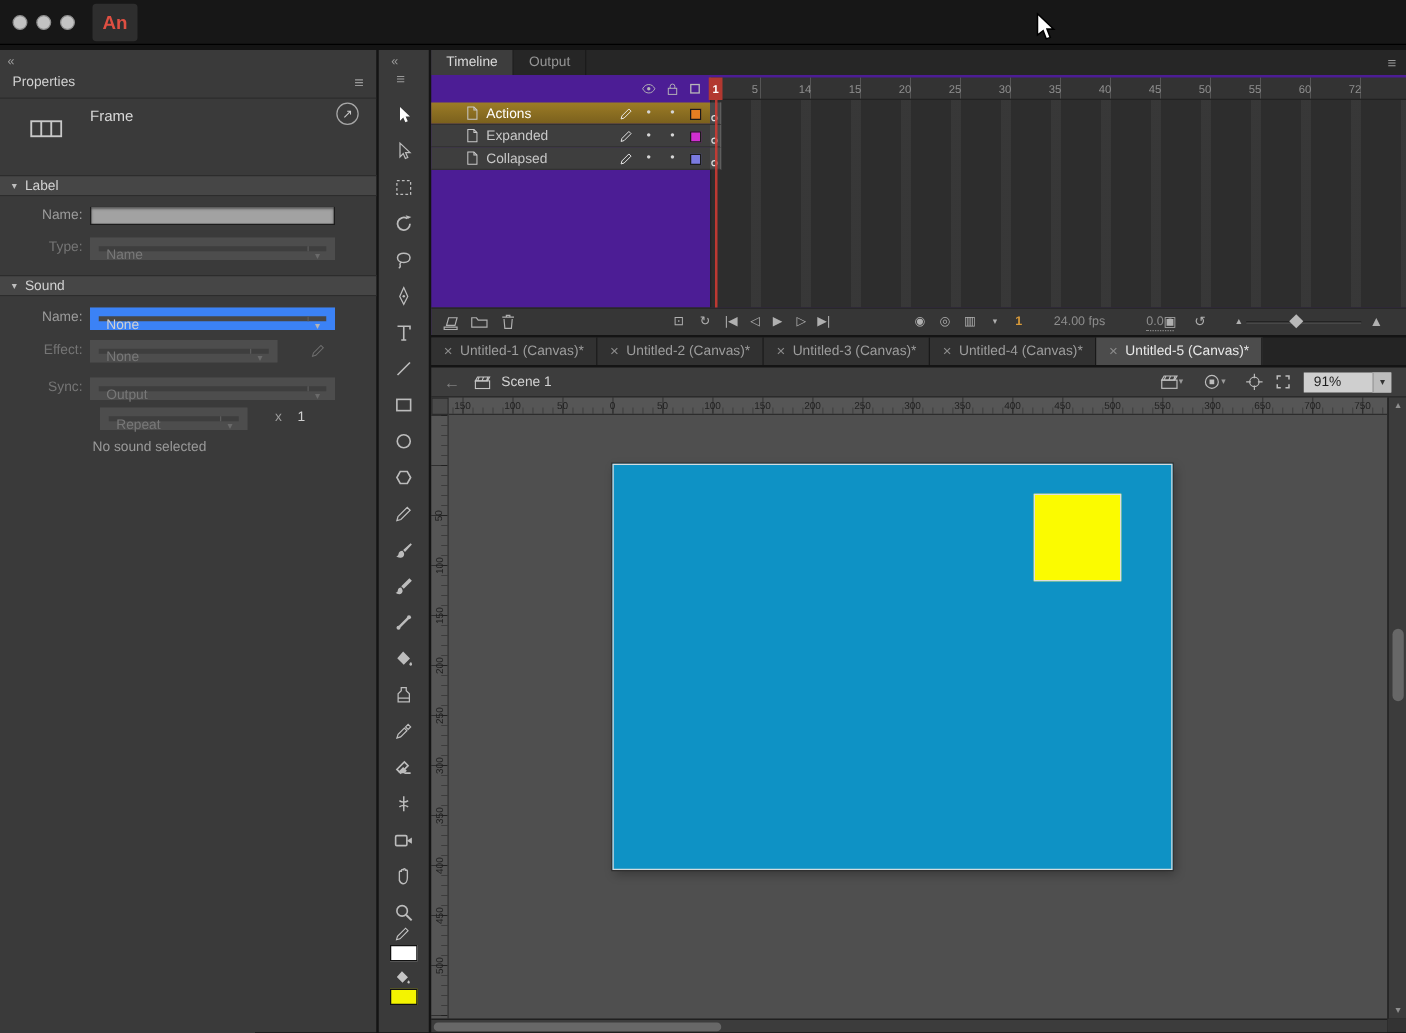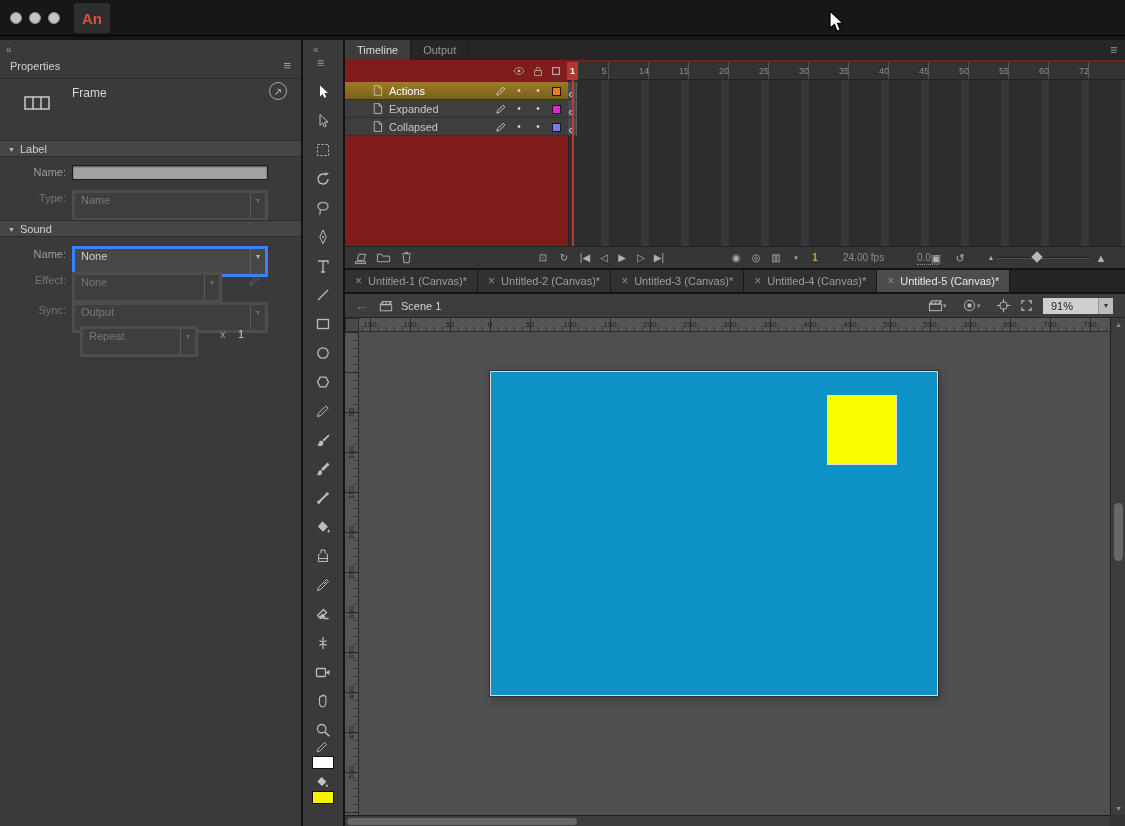--- a/index.html
+++ b/index.html
@@ -24,21 +24,21 @@
   .share-btn{position:absolute;right:14px;top:42px;width:18px;height:18px;border:1.5px solid #a8a8a8;border-radius:50%;
              display:flex;align-items:center;justify-content:center;color:#c9c9c9;font-size:10px}
   .sect{position:absolute;left:0;width:100%;height:17px;background:#464646;border-top:1px solid #2c2c2c;border-bottom:1px solid #2c2c2c;
         line-height:16px;padding-left:8px;color:#d2d2d2}
   .sect .tri{font-size:7px;color:#bdbdbd;margin-right:5px;vertical-align:1px}
   .prow{position:absolute;left:0;width:100%;height:18px}
   .plabel{position:absolute;left:0;top:2px;width:66px;text-align:right;color:#9c9c9c}
   .plabel.dis{color:#757575}
   .txtin{position:absolute;left:72px;top:1px;width:196px;height:15px;background:#a2a2a2;border:1px solid #1c1c1c;
          box-shadow:inset 0 1px 2px rgba(0,0,0,.5);color:#222;font-size:11px;padding:0 4px}
-  .dd{position:absolute;left:72px;top:0;width:196px;height:31px;background:#474747;border:3px solid #3b82f6;
+  .dd{position:absolute;left:72px;top:0;width:196px;height:18px;background:#474747;border:7px solid #3b82f6;
       color:#d0d0d0;line-height:15px;padding-left:6px}
   .dd .arw{position:absolute;right:0;top:0;bottom:0;width:15px;border-left:1px solid #5c5c5c;text-align:center;
            color:#b5b5b5;font-size:8px;line-height:15px}
   .dd.dis{background:#3e3e3e;border-color:#4d4d4d;color:#787878}
   .dd.dis .arw{color:#6a6a6a}
   .fx-pencil{position:absolute;left:248px;top:2px;width:13px;height:13px;color:#6f6f6f}
   .rep-x{position:absolute;left:220px;top:2px;color:#9c9c9c}
   .rep-n{position:absolute;left:238px;top:2px;color:#d0d0d0}
   .snd-status{position:absolute;left:74px;color:#9a9a9a}
 
@@ -48,21 +48,21 @@
   #tools .pmenu{position:absolute;left:14px;top:16px;color:#9a9a9a;font-size:12px}
   #tools-list{position:absolute;left:12px;top:44px;display:flex;flex-direction:column;gap:13px}
   .tool{width:16px;height:16px;color:#bcbcbc}
   .tool[data-state="active"]{color:#ffffff}
   .tool svg{width:16px;height:16px}
   #tool-colors{position:absolute;left:9px;top:700px;width:22px}
   .chip{width:22px;height:13px;border:1px solid #111;margin:2px 0 6px 0}
   .col-ic{width:14px;height:14px;color:#c4c4c4;margin-left:3px}
 
   
-  #timeline{position:absolute;left:345px;top:40px;width:780px;height:228px;background:#7f1d1d}
+  #timeline{position:absolute;left:345px;top:40px;width:780px;height:228px;background:#4c1d95}
   #tl-tabs{position:absolute;left:0;top:0;width:100%;height:20px;background:#262626;display:flex}
   .ttab{height:20px;line-height:20px;padding:0 12px;color:#969696;border-right:1px solid #1b1b1b}
   .ttab[data-state="active"]{background:#3d3d3d;color:#dadada}
   #tl-menu{position:absolute;right:8px;top:3px;color:#9a9a9a;font-size:12px}
   #tl-rulerbg{position:absolute;left:223px;right:0;top:22px;height:18px;background:#333;border-bottom:1px solid #222;
      background-image:repeating-linear-gradient(90deg,#555 0 1px,transparent 1px 40px);background-position:0 0}
   #tl-nums{position:absolute;left:223px;right:0;top:22px;height:18px;display:flex;padding-left:16px;overflow:hidden}
   .fnum{width:40px;text-align:center;font-size:9px;color:#8f8f8f;line-height:18px;flex:none}
   #tl-colicons{position:absolute;left:0;top:22px;width:223px;height:18px}
   .colic{position:absolute;top:3px;width:12px;height:12px;color:#b8b8b8}
@@ -334,20 +334,21 @@
     </div>
   </div>
   <div class="prow" style="top:286px">
     <div class="dd dis" style="left:80px;width:118px">
       <span>Repeat</span>
       <span class="arw">▾</span>
     </div>
     <span class="rep-x">x</span>
     <span class="rep-n">1</span>
   </div>
+  <div class="prow snd-status" style="top:312px">No sound selected</div>
 </div>
 
 <div id="tools">
   <span class="collapse">«</span>
   <span class="pmenu">≡</span>
   <div id="tools-list">
 
   <div class="tool" data-state="active">
       <svg class="ic" viewBox="0 0 16 16">
           <use href="#i-selection"></use>

